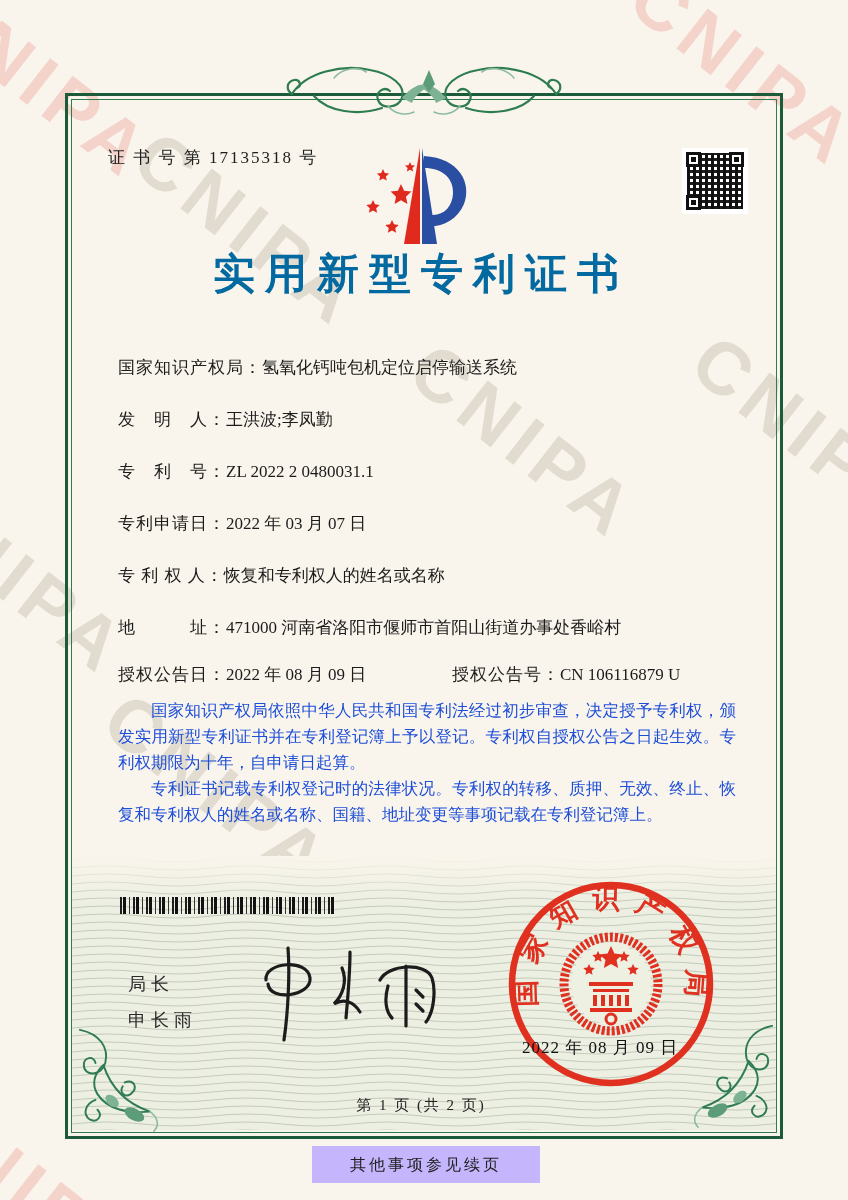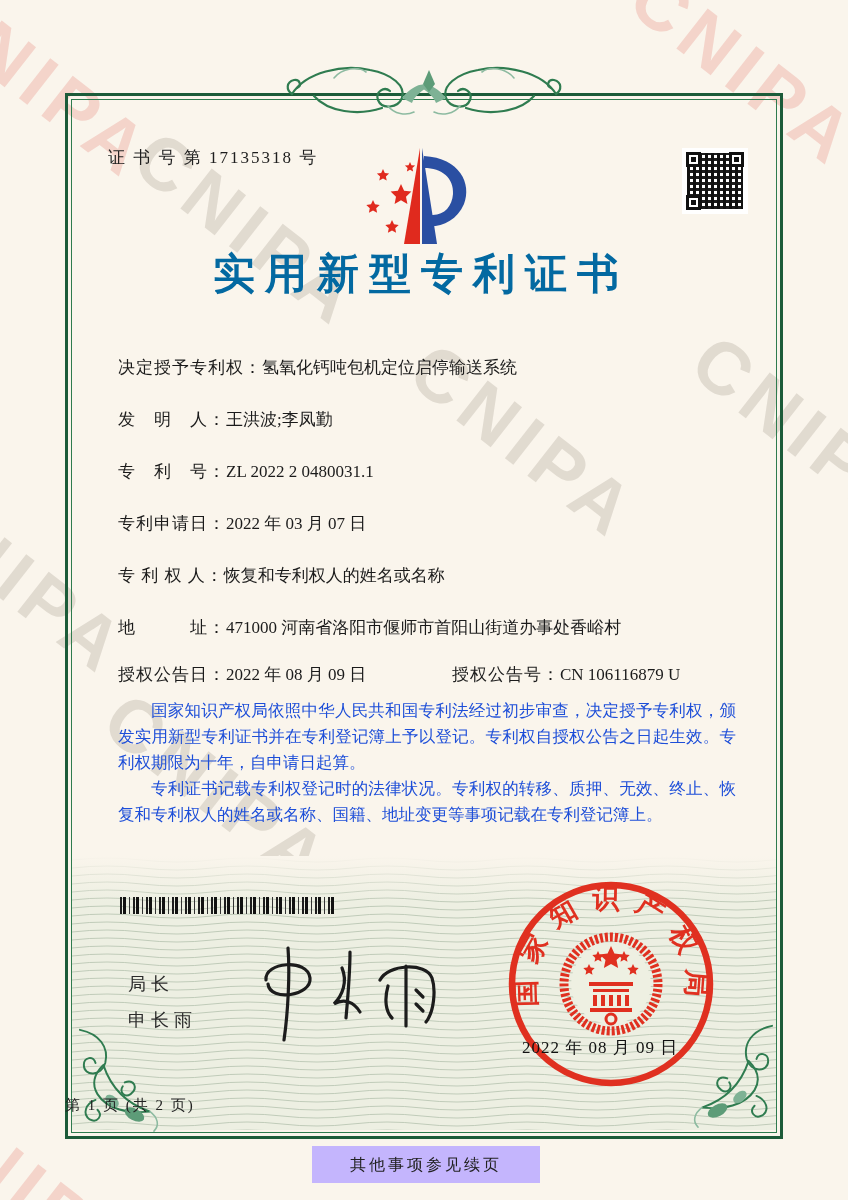--- a/index.html
+++ b/index.html
@@ -58,21 +58,21 @@
     background:repeating-linear-gradient(90deg,
       #1d1d1d 0 2px,transparent 2px 3px,#111 3px 6px,transparent 6px 9px,
       #333 9px 10px,transparent 10px 13px);}
   .signer{position:absolute;left:128px;z-index:4;font-size:18px;letter-spacing:5px;
           font-family:"Liberation Sans","DejaVu Sans",sans-serif;color:#2a2a2a;}
   .signer.t{top:972px;} .signer.n{top:1008px;}
   .signature{position:absolute;left:230px;top:938px;z-index:4;}
   .seal{position:absolute;left:505px;top:878px;z-index:5;}
   .seal-date{position:absolute;left:522px;top:1036px;width:190px;font-size:17px;
              letter-spacing:1px;color:#111;z-index:6;white-space:nowrap;}
-  .page-ind{position:absolute;left:65px;width:712px;top:1096px;text-align:left;
+  .page-ind{position:absolute;left:65px;width:712px;top:1096px;text-align:center;
             font-size:15px;letter-spacing:2px;z-index:4;color:#222;}
   .footer-box{position:absolute;left:312px;top:1146px;width:228px;height:37px;
               background:#c4b5fd;z-index:4;text-align:center;line-height:37px;
               font-size:16px;letter-spacing:3px;color:#222;}
   svg{display:block;}
 </style>
 </head>
 <body>
 
 <div class="page">
@@ -169,21 +169,21 @@
         <span></span>
       </div>
     <div class="qf bl">
         <span></span>
       </div>
   </div>
 
   <div class="title">实用新型专利证书</div>
 
   <div class="row r0">
-    <span class="lab">决定授予专利权：</span><span>氢氧化钙吨包机定位启停输送系统</span>
+    <span class="lab">国家知识产权局：</span><span>氢氧化钙吨包机定位启停输送系统</span>
   </div>
   <div class="row r1">
     <span class="lab">发　明　人：</span><span>王洪波;李凤勤</span>
   </div>
   <div class="row r2">
     <span class="lab">专　利　号：</span><span>ZL 2022 2 0480031.1</span>
   </div>
   <div class="row r3">
     <span class="lab">专利申请日：</span><span>2022 年 03 月 07 日</span>
   </div>

